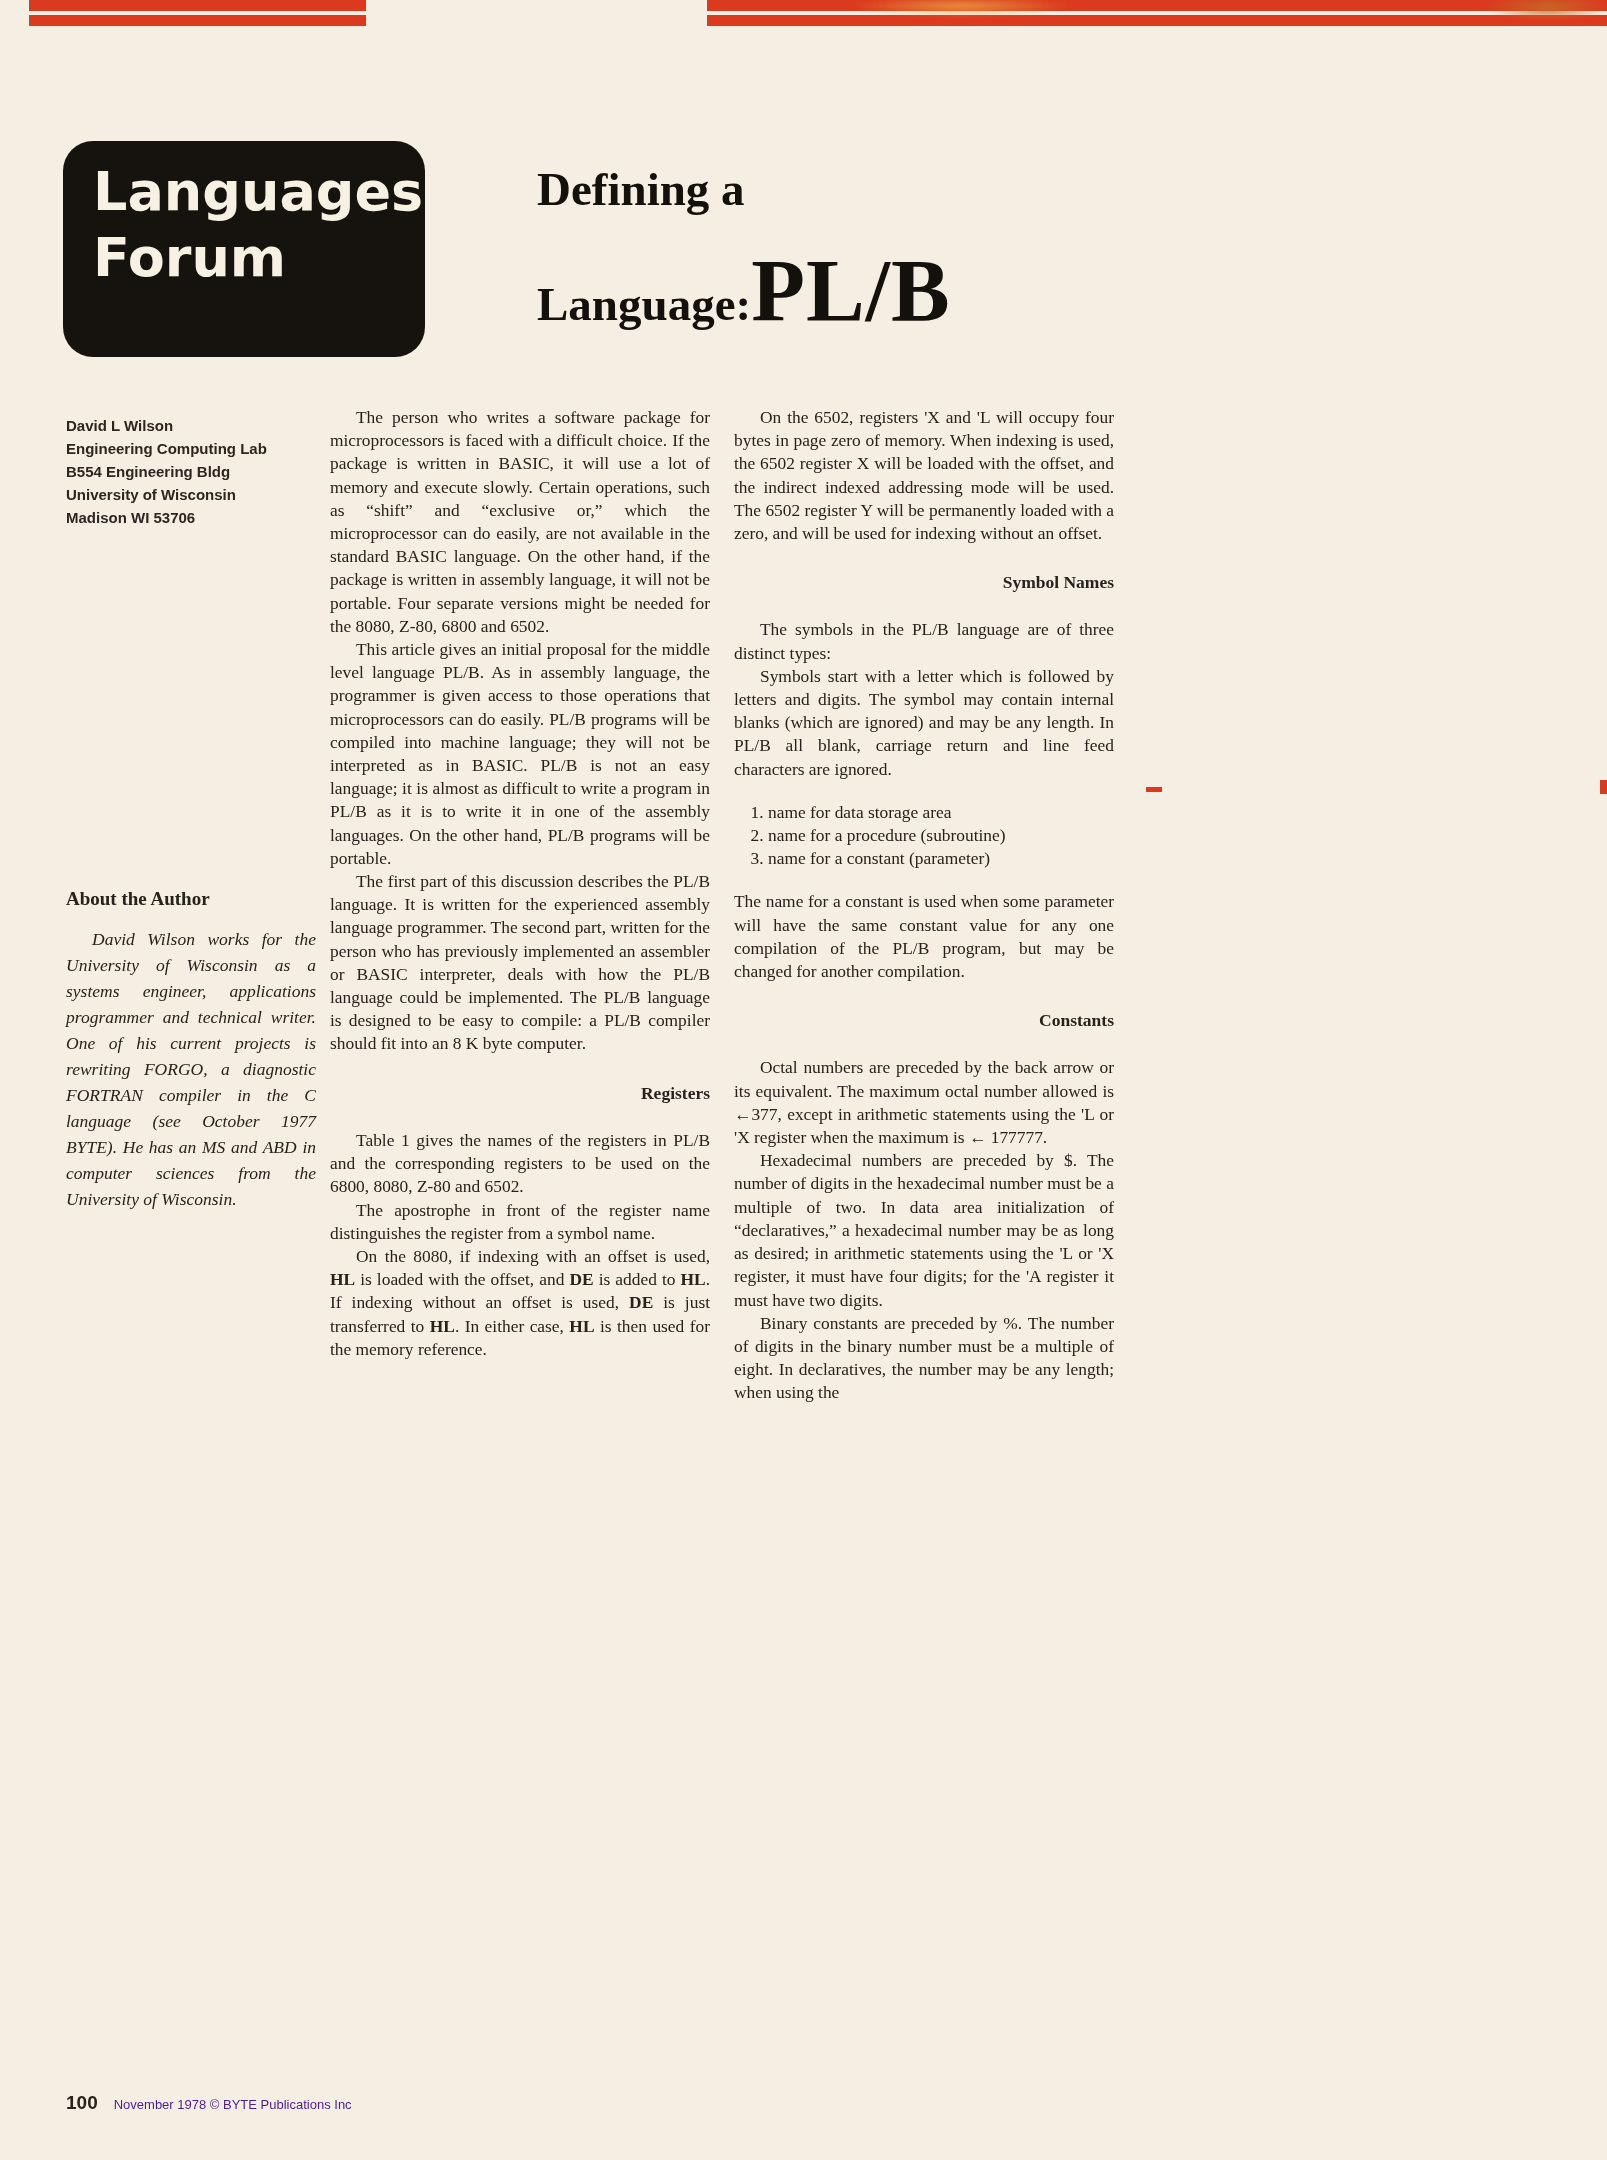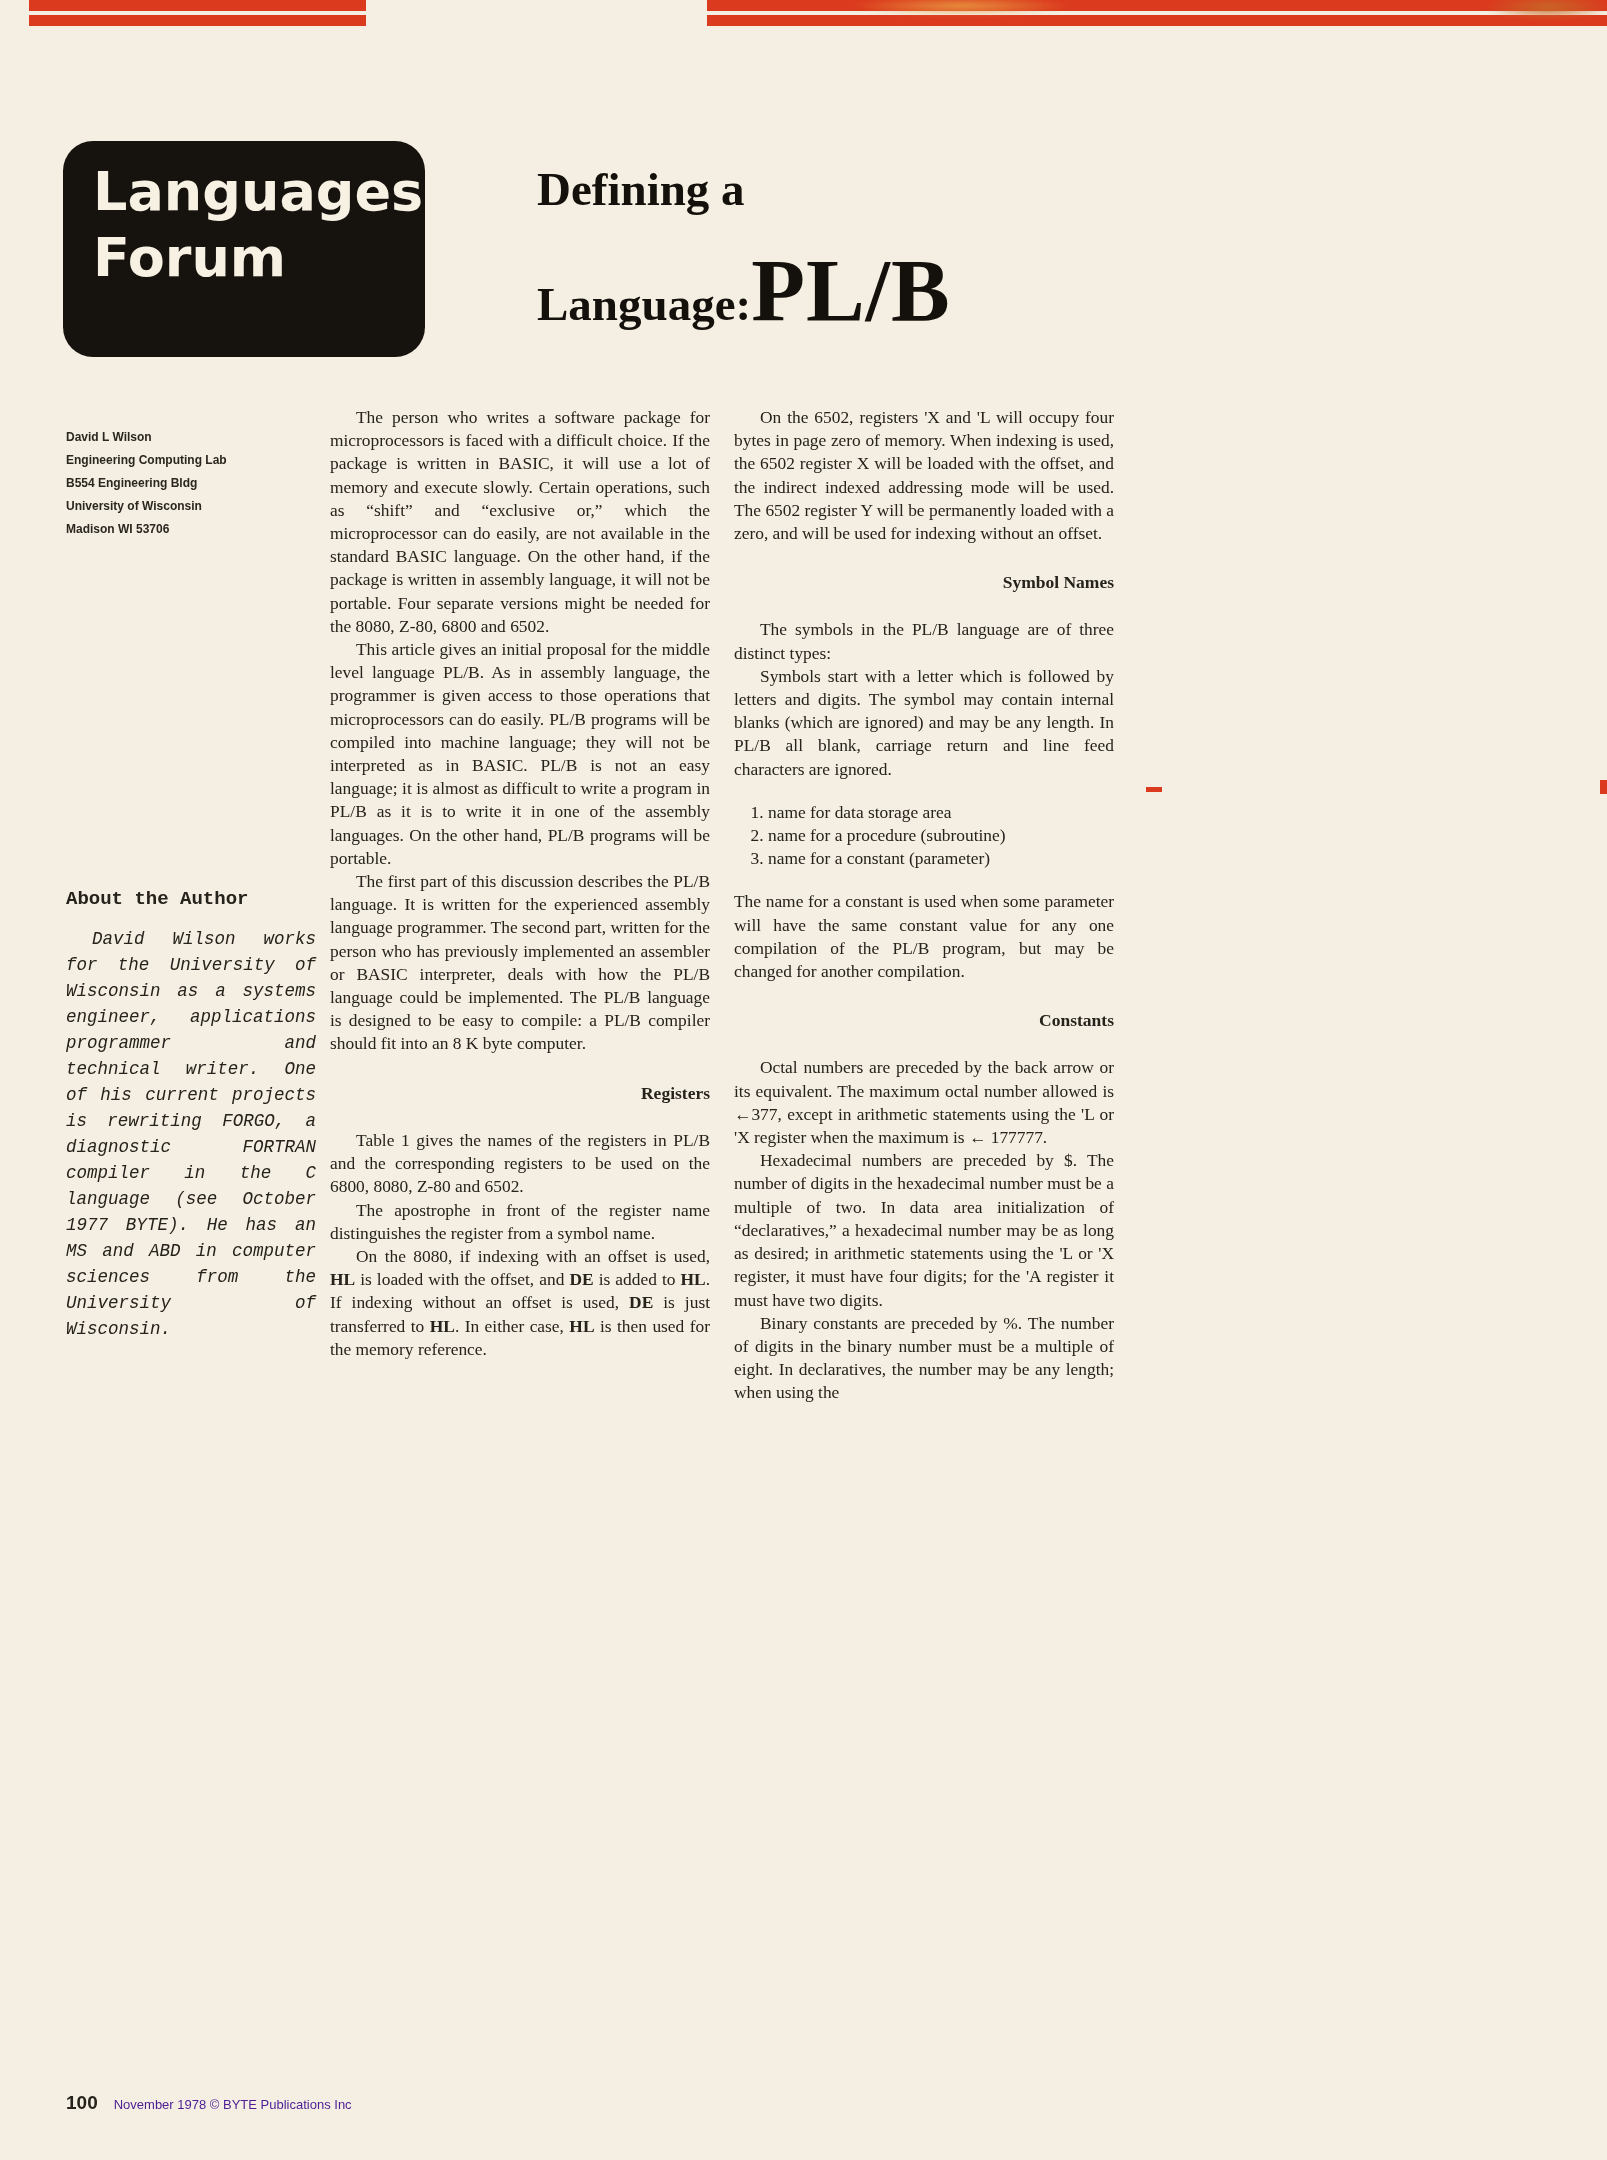--- a/index.html
+++ b/index.html
@@ -45,24 +45,24 @@
   .title{position:absolute;left:537px;top:164px;color:#14110c;
     font-family:"Liberation Serif", serif;font-weight:bold;}
   .title-l1{font-size:47px;line-height:50px;}
   .title-row{display:flex;align-items:baseline;margin-top:26px;}
   .title-l2{font-size:47px;}
   .title-big{font-size:88px;letter-spacing:1px;}
 
   
   .author{position:absolute;left:66px;top:414px;
     font-family:"Liberation Sans", sans-serif;font-weight:bold;
-    font-size:12px;line-height:23px;color:#2b2720;margin-top:12px;}
+    font-size:15px;line-height:23px;color:#2b2720;}
 
   
-  .about{position:absolute;left:66px;top:888px;width:250px;font-family:Liberation Mono, monospace;}
+  .about{position:absolute;left:66px;top:888px;width:250px;}
   .about-h{font-weight:bold;font-size:19px;margin-bottom:16px;}
   .about-body{font-style:italic;font-size:17.5px;line-height:26px;
     text-align:justify;text-indent:26px;margin-top:12px;}
 
   
   .col{position:absolute;top:406px;width:380px;text-align:justify;
     font-size:17.4px;line-height:23.2px;}
   .colmid{left:330px;}
   .colright{left:734px;}
   .col p{margin:0;}

